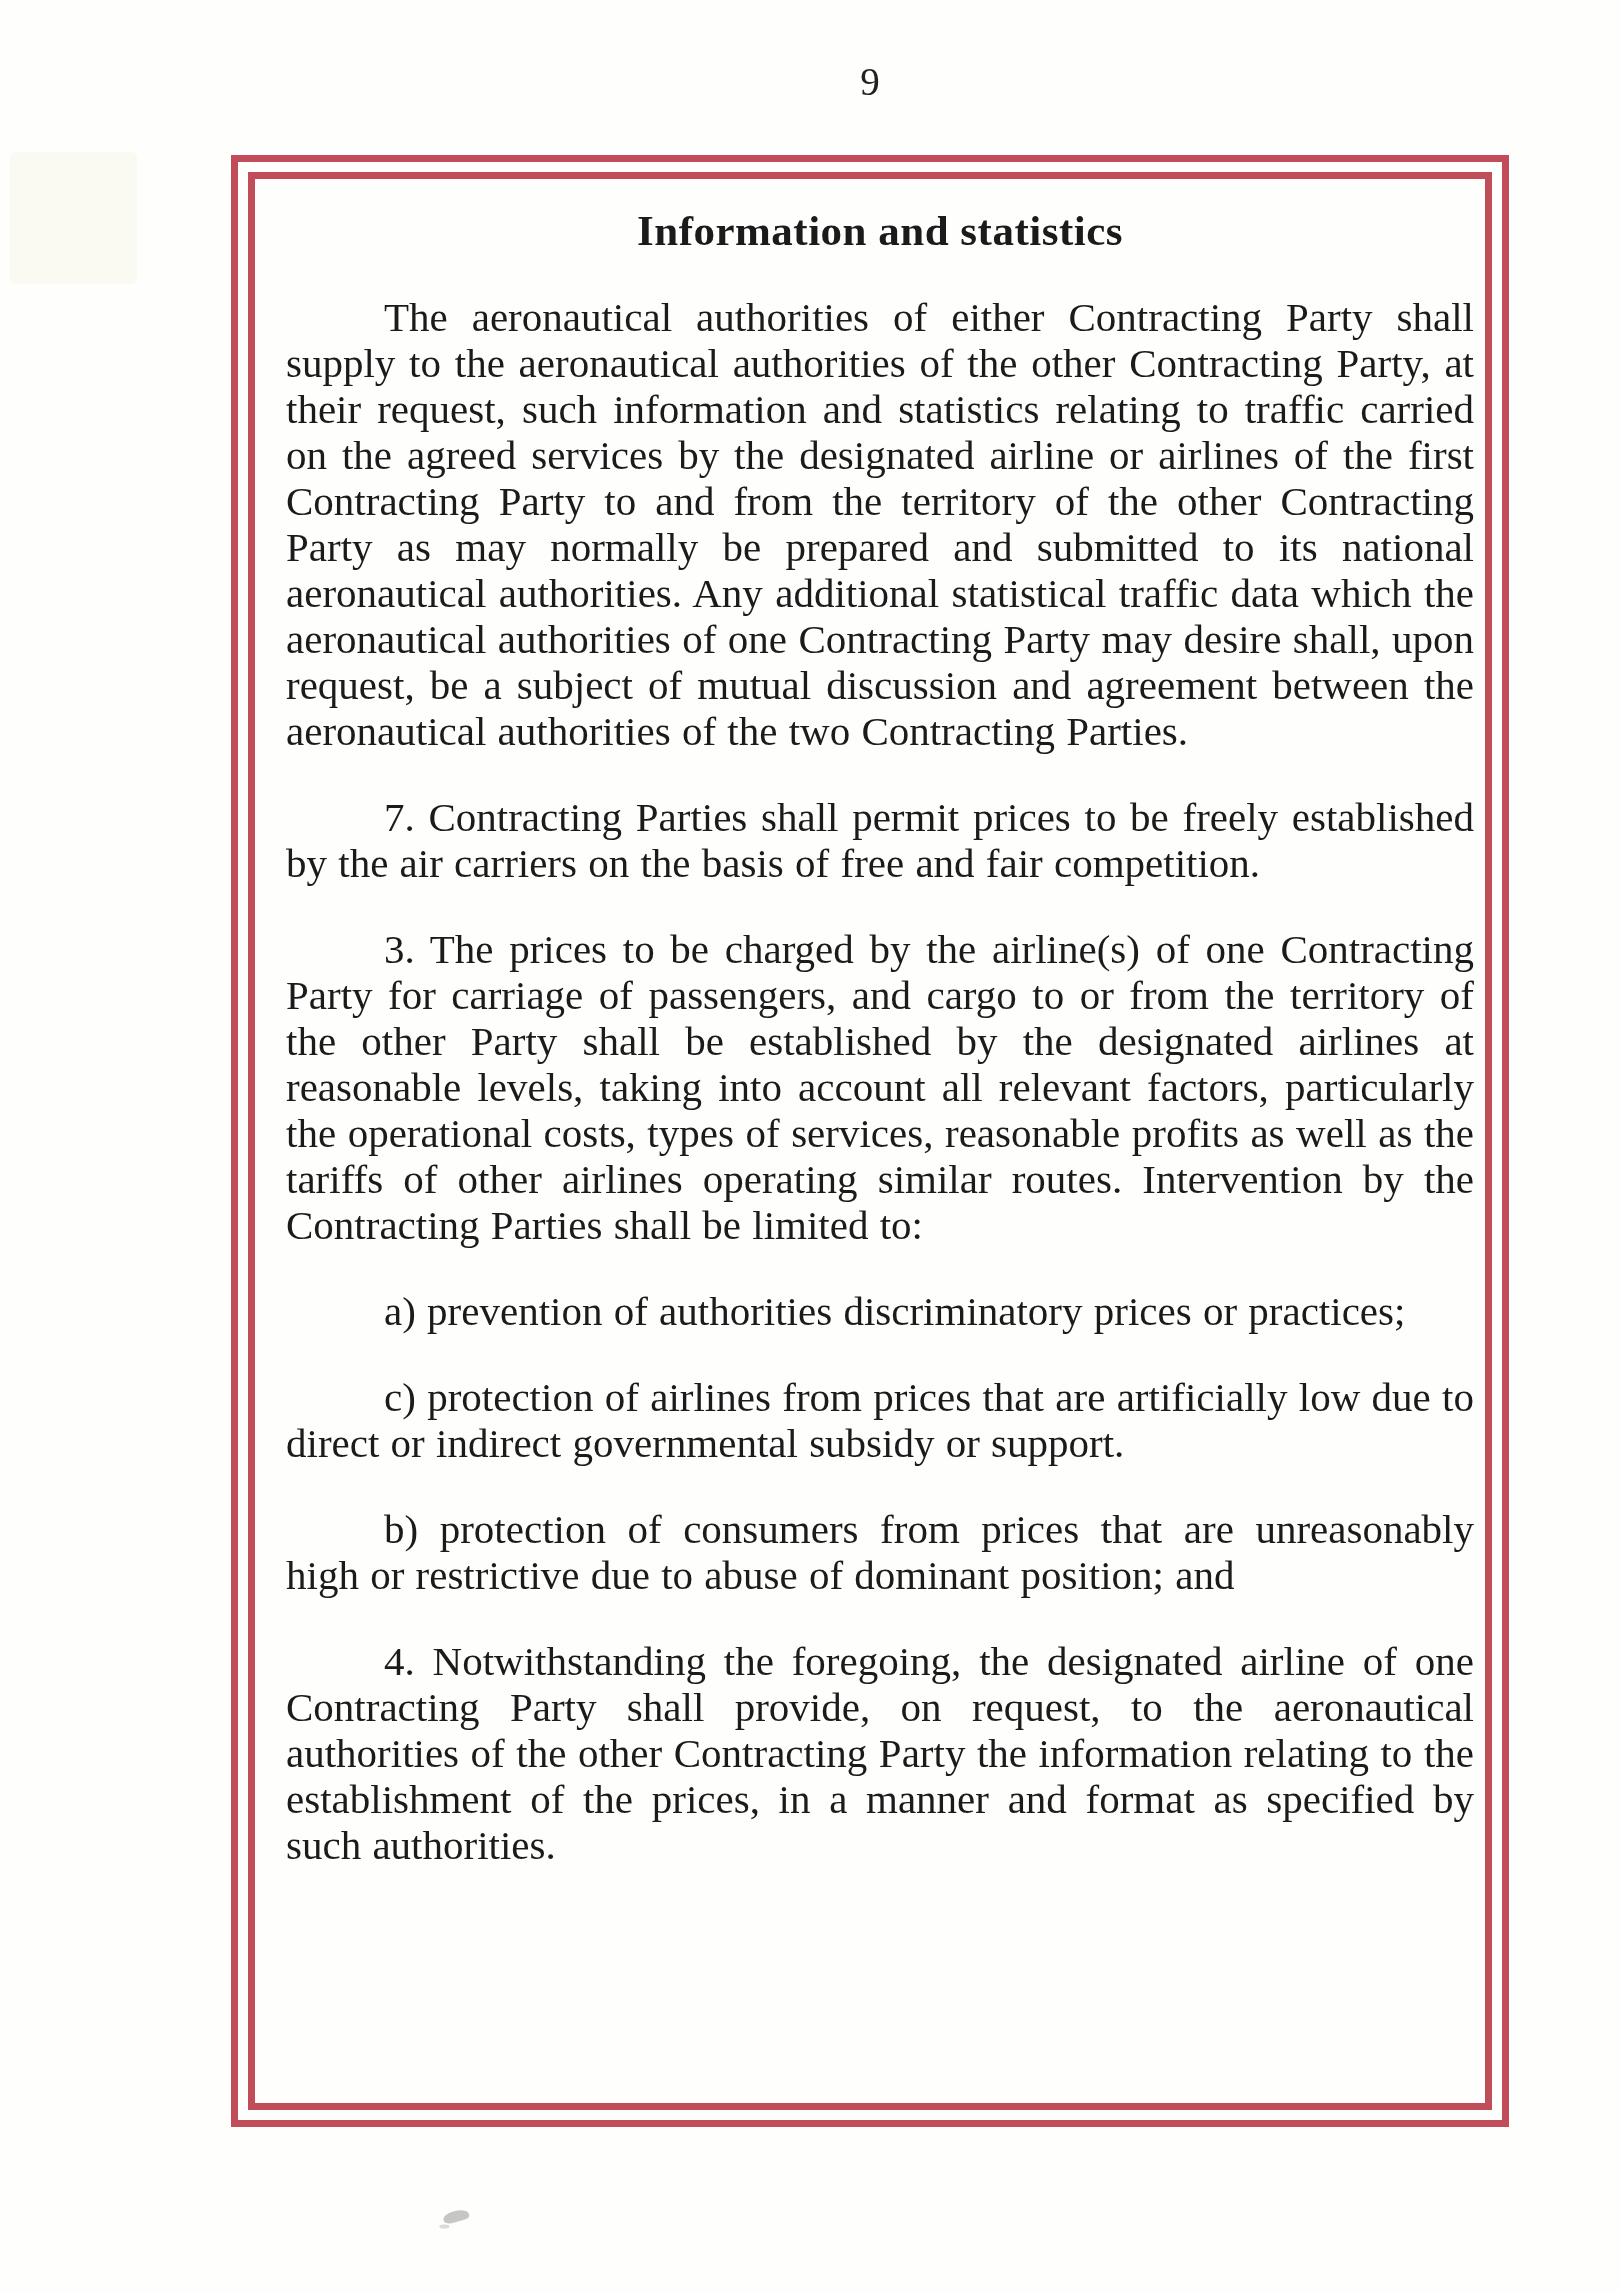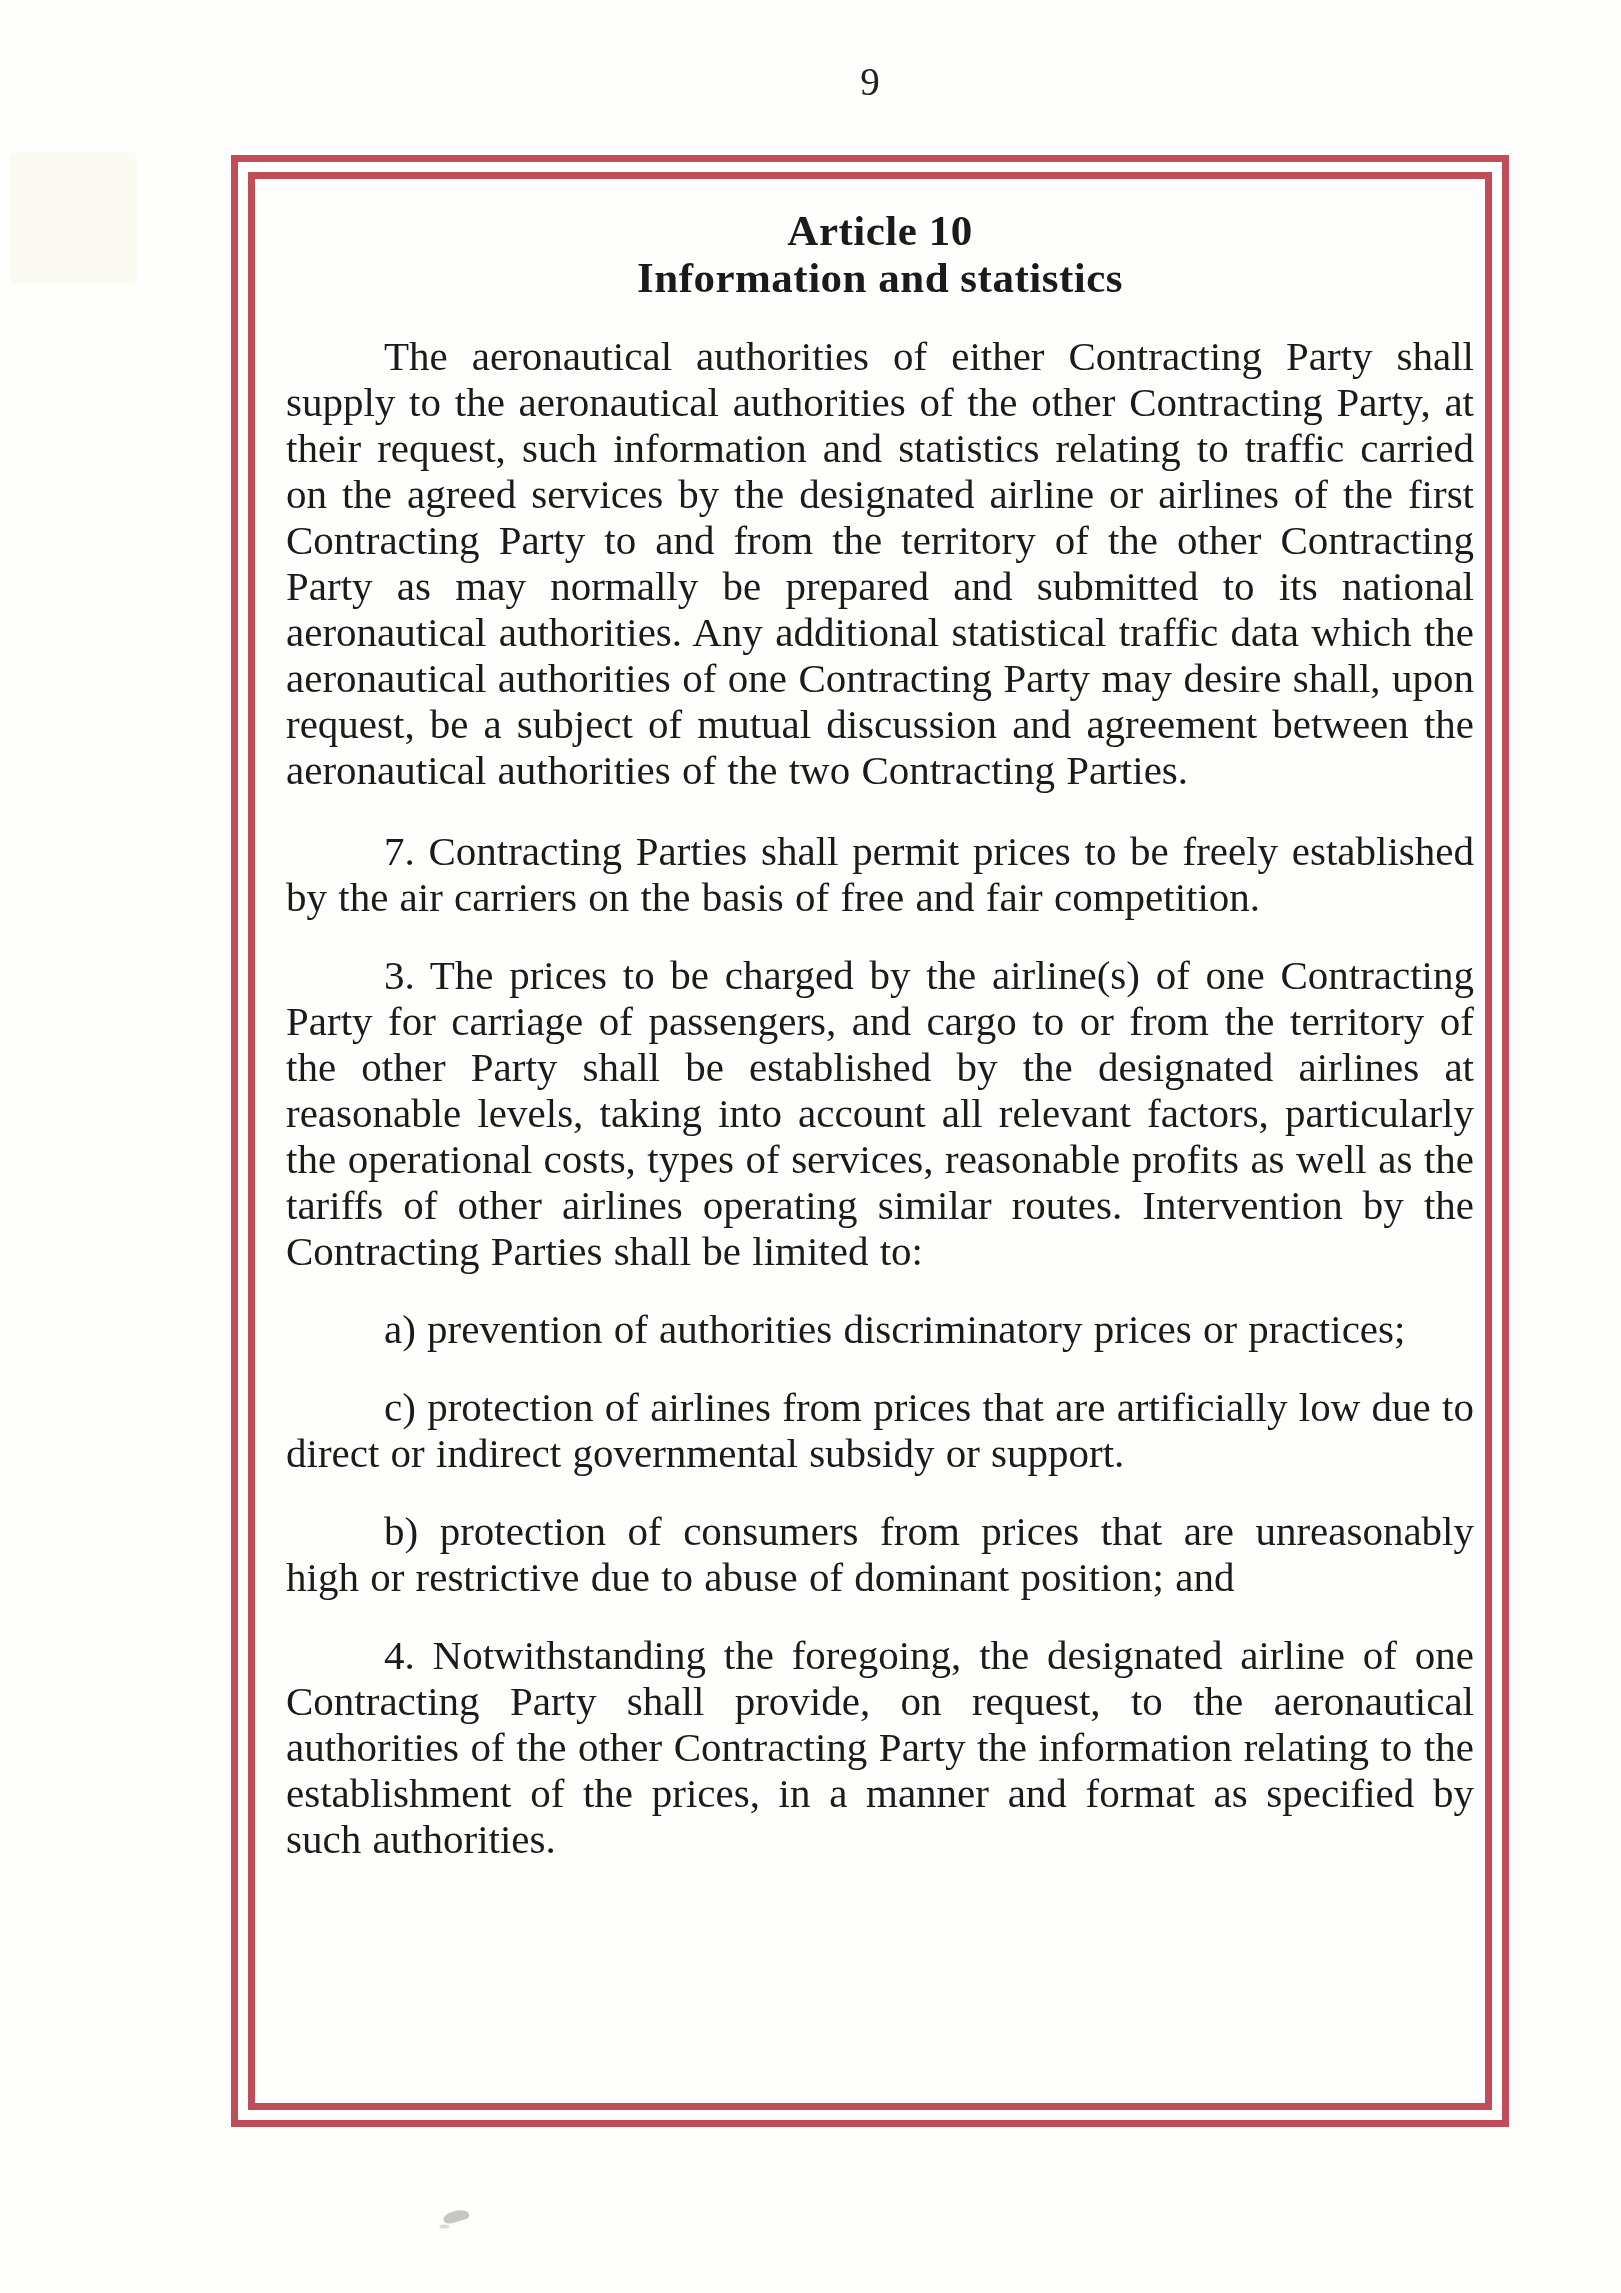--- a/index.html
+++ b/index.html
@@ -66,21 +66,21 @@
     text-align: center;
     font-weight: bold;
     font-size: 43px;
     line-height: 47px;
     letter-spacing: 0.5px;
   }
   .h-first  { margin-top: 27.4px; }
   .h-second { margin-top: 35px; }
   .h-line { display: block; }
   .para {
-    margin: 32px 0 0 0;
+    margin: 40px 0 0 0;
     font-size: 41px;
     line-height: 46px;
     text-align: justify;
     text-indent: 98px;
     word-spacing: 1px;
   }
   .smudge {
     position: absolute;
     left: 443px;
     top: 2211px;
@@ -113,21 +113,20 @@
 
   <div class="page-number">9</div>
 
   <div class="frame">
     <div class="frame-inner"></div>
   </div>
 
   <main class="content">
 
     <header class="heading h-first">
-      <span class="h-line">Article 10</span>
       <span class="h-line">Information and statistics</span>
     </header>
 
     <p class="para">The aeronautical authorities of either Contracting Party shall supply to the aeronautical authorities of the other Contracting Party, at their request, such information and statistics relating to traffic carried on the agreed services by the designated airline or airlines of the first Contracting Party to and from the territory of the other Contracting Party as may normally be prepared and submitted to its national aeronautical authorities. Any additional statistical traffic data which the aeronautical authorities of one Contracting Party may desire shall, upon request, be a subject of mutual discussion and agreement between the aeronautical authorities of the two Contracting Parties.</p>
 
     <header class="heading h-second">
     </header>
 
     <p class="para">7. Contracting Parties shall permit prices to be freely established by the air carriers on the basis of free and fair competition.</p>
 

